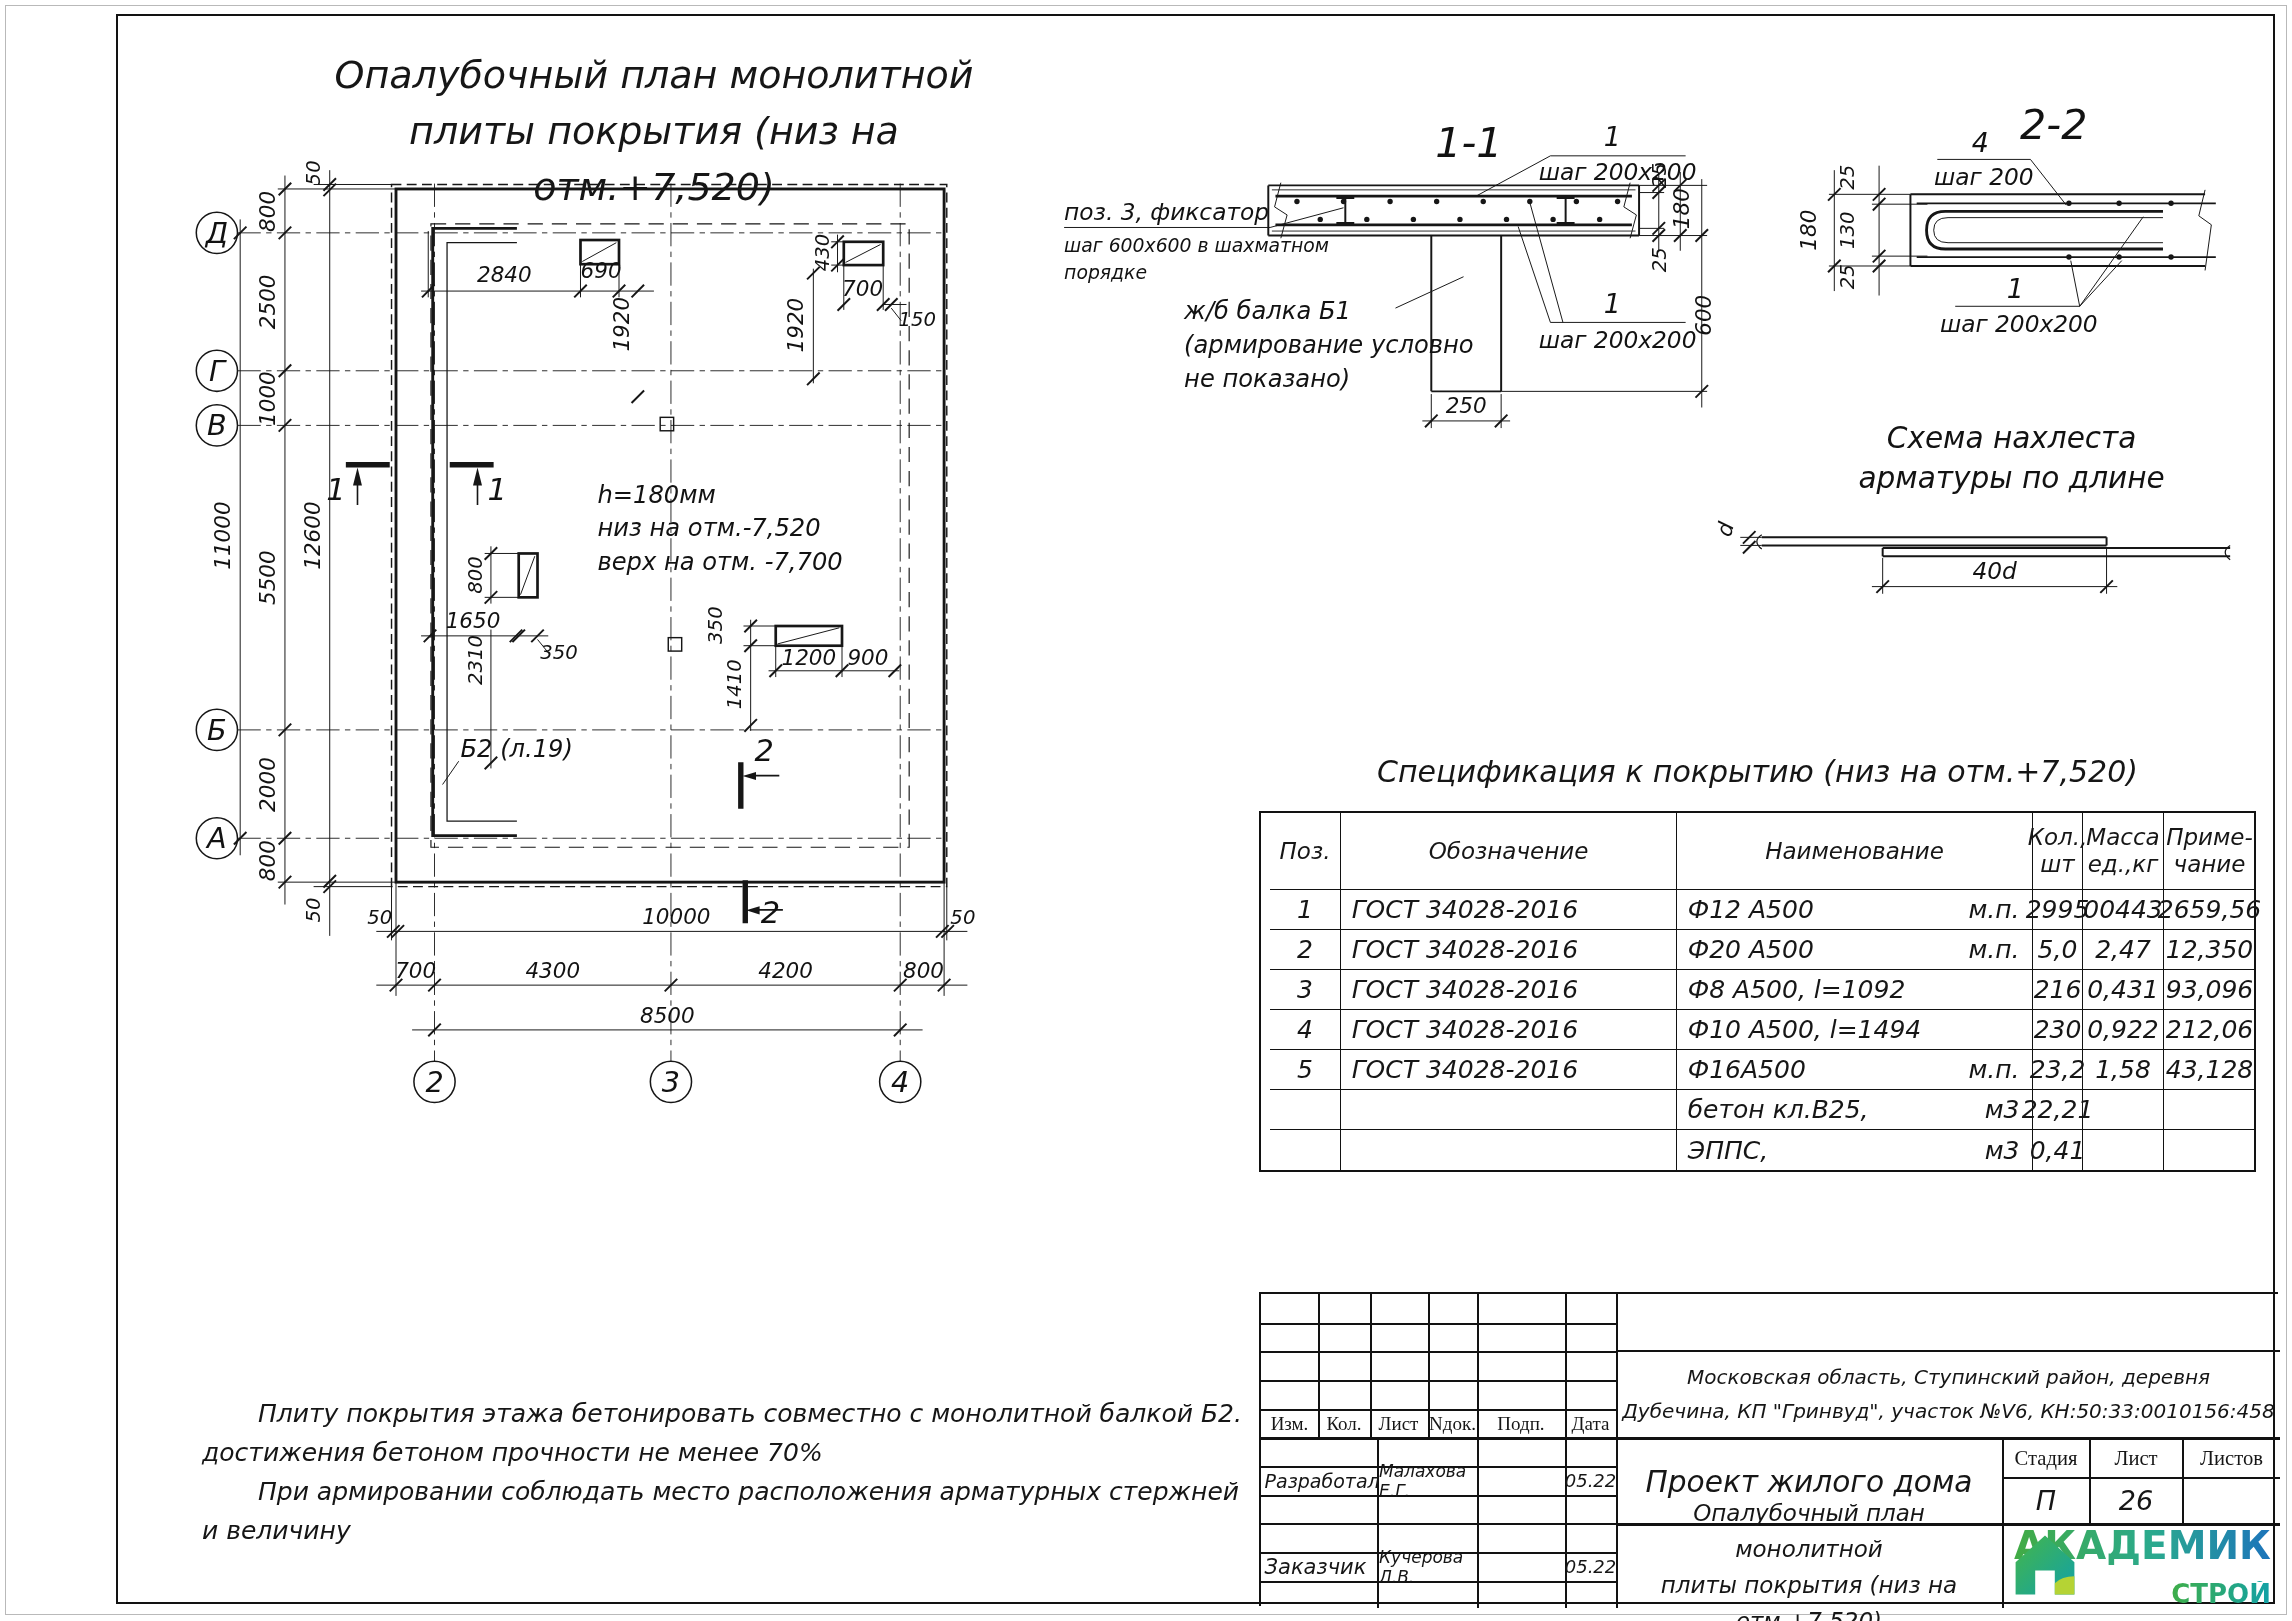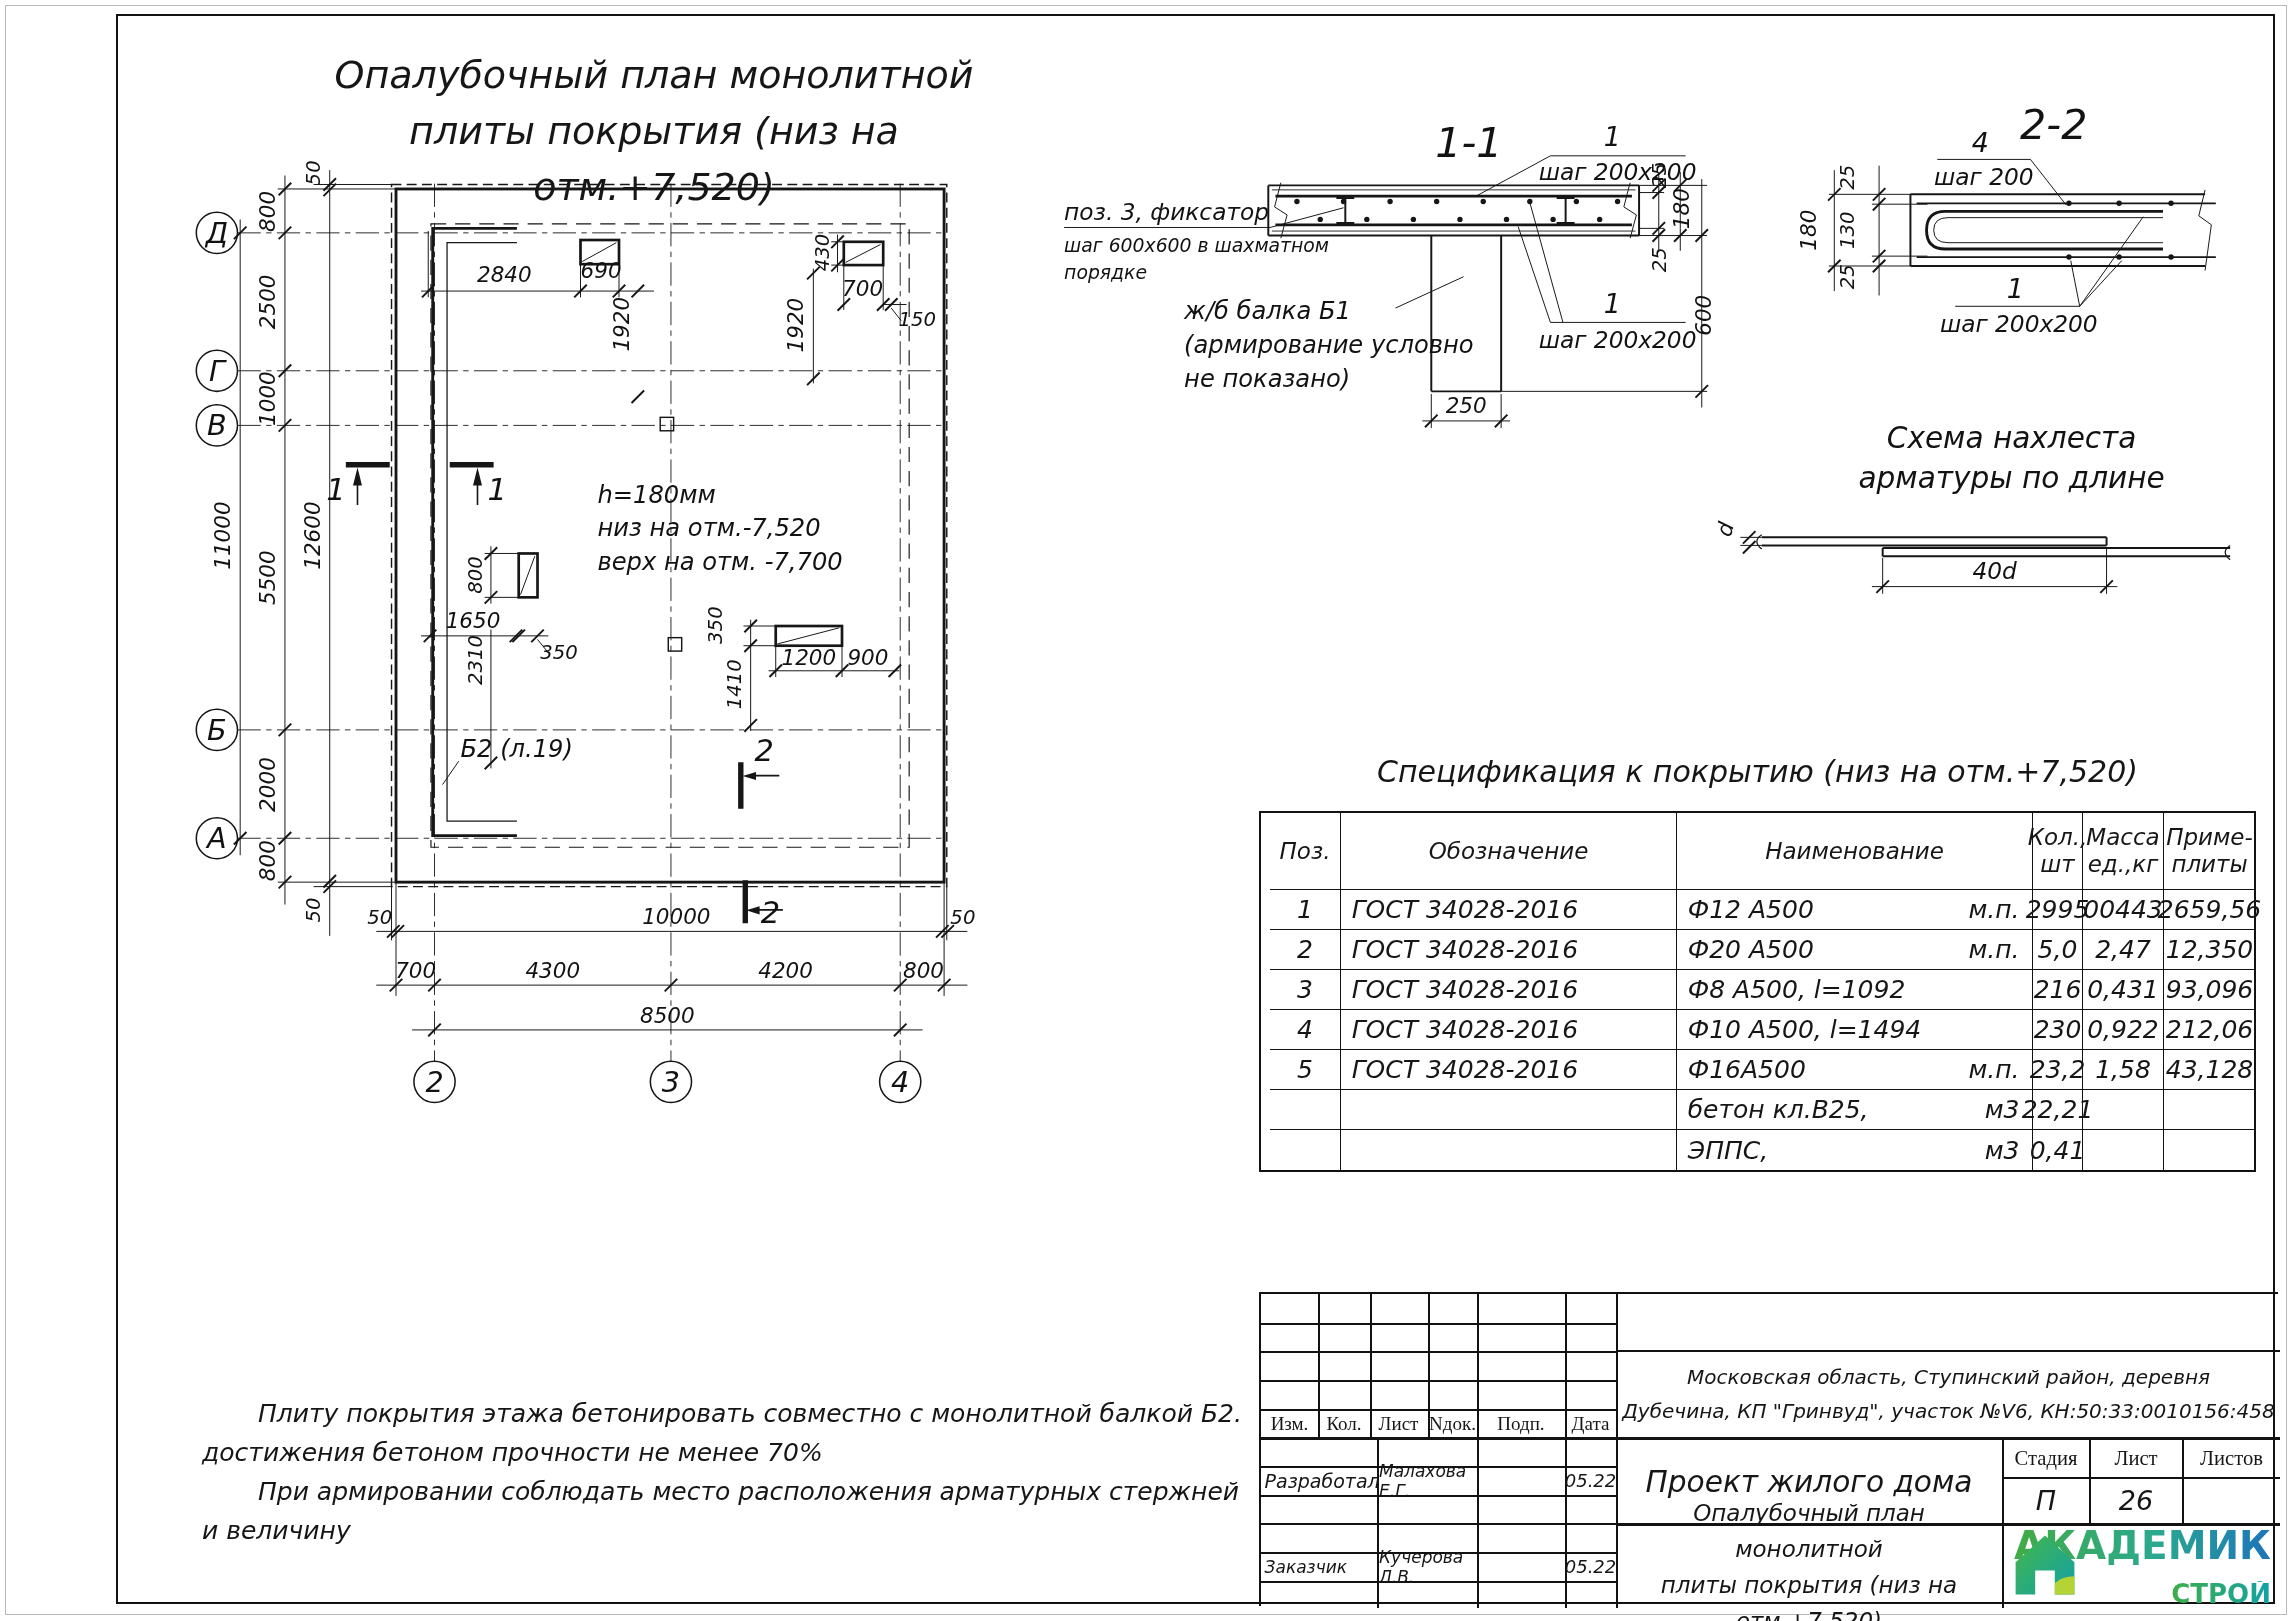--- a/index.html
+++ b/index.html
@@ -331,21 +331,21 @@
   <div class="abs" id="spec">
     <div class="spec-grid" id="spec-grid">
         <div class="sh">Поз.</div>
         <div class="sh">Обозначение</div>
         <div class="sh">Наименование</div>
         <div class="sh">Кол.,
 шт</div>
         <div class="sh">Масса
 ед.,кг</div>
         <div class="sh">Приме-
-плиты</div>
+чание</div>
         <div class="sc">1</div>
         <div class="sc cell-gost">ГОСТ 34028-2016</div>
         <div class="sc cell-name">
           <span>Ф12 А500</span>
           <span>м.п.</span>
         </div>
         <div class="sc">2995</div>
         <div class="sc">00443</div>
         <div class="sc">2659,56</div>
         <div class="sc">2</div>
@@ -429,21 +429,21 @@
     <div class="tbt serif" style="left:0;top:115px;width:57px;height:29px;font-size:19px;">Изм.</div>
     <div class="tbt serif" style="left:57px;top:115px;width:52px;height:29px;font-size:19px;">Кол.</div>
     <div class="tbt serif" style="left:109px;top:115px;width:57px;height:29px;font-size:19px;">Лист</div>
     <div class="tbt serif" style="left:167px;top:115px;width:49px;height:29px;font-size:19px;">Nдок.</div>
     <div class="tbt serif" style="left:216px;top:115px;width:88px;height:29px;font-size:19px;">Подп.</div>
     <div class="tbt serif" style="left:304px;top:115px;width:51px;height:29px;font-size:19px;">Дата</div>
 
     <div class="tbt it" style="left:0;top:172px;width:116px;height:29px;font-size:19px;justify-content:flex-start;padding-left:3.6px;">Разработал</div>
     <div class="tbt it" style="left:118px;top:172px;width:98px;height:29px;font-size:17px;">Малахова Е.Г.</div>
     <div class="tbt it" style="left:304px;top:172px;width:51px;height:29px;font-size:18px;">05.22</div>
-    <div class="tbt it" style="left:0;top:258px;width:116px;height:29px;font-size:17px;justify-content:flex-start;padding-left:3.6px;">Заказчик</div>
+    <div class="tbt it" style="left:0;top:258px;width:116px;height:29px;font-size:21px;justify-content:flex-start;padding-left:3.6px;">Заказчик</div>
     <div class="tbt it" style="left:118px;top:258px;width:98px;height:29px;font-size:17px;">Кучерова Л.В.</div>
     <div class="tbt it" style="left:304px;top:258px;width:51px;height:29px;font-size:18px;">05.22</div>
 
     <div class="ln" style="left:356px;top:56px;width:663px;height:1.8px;"></div>
     <div class="ln" style="left:356px;top:143px;width:663px;height:2.7px;"></div>
     <div class="ln" style="left:356px;top:229px;width:663px;height:2.7px;"></div>
     <div class="tbt it ctr" style="left:356px;top:59px;width:663px;height:82px;flex-direction:column;font-size:20px;line-height:34px;">
       <div>Московская область, Ступинский район, деревня</div>
       <div>Дубечина, КП "Гринвуд", участок №V6, КН:50:33:0010156:458</div>
     </div>

